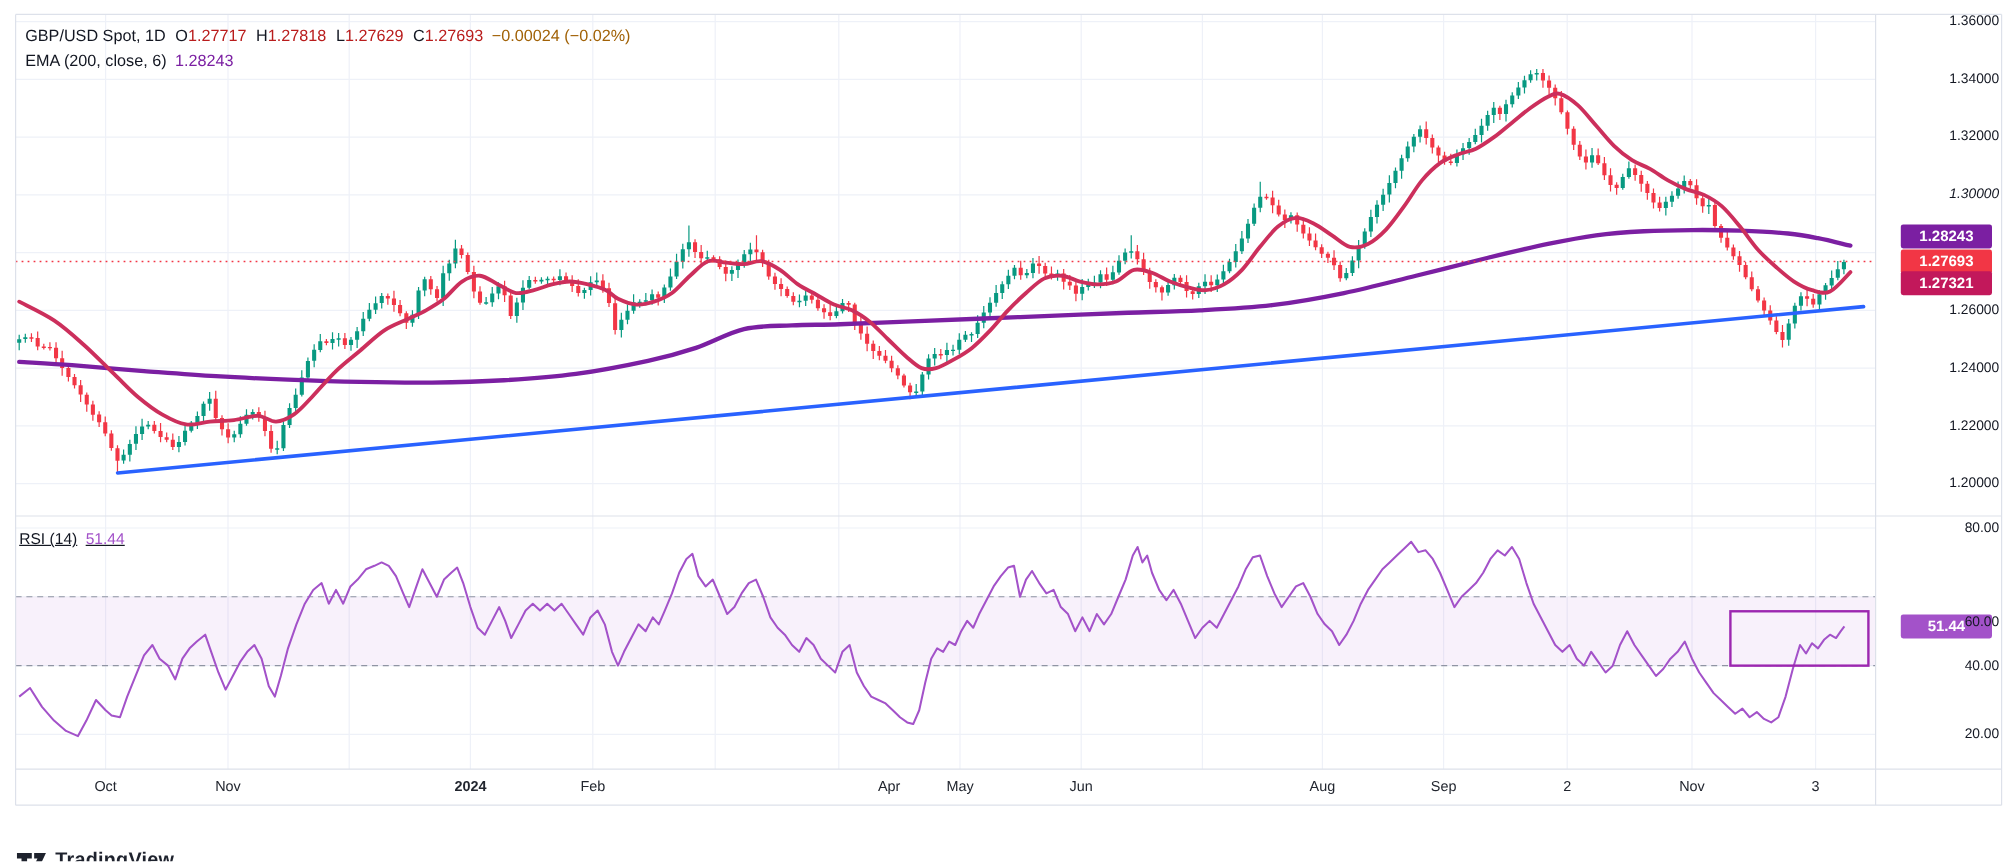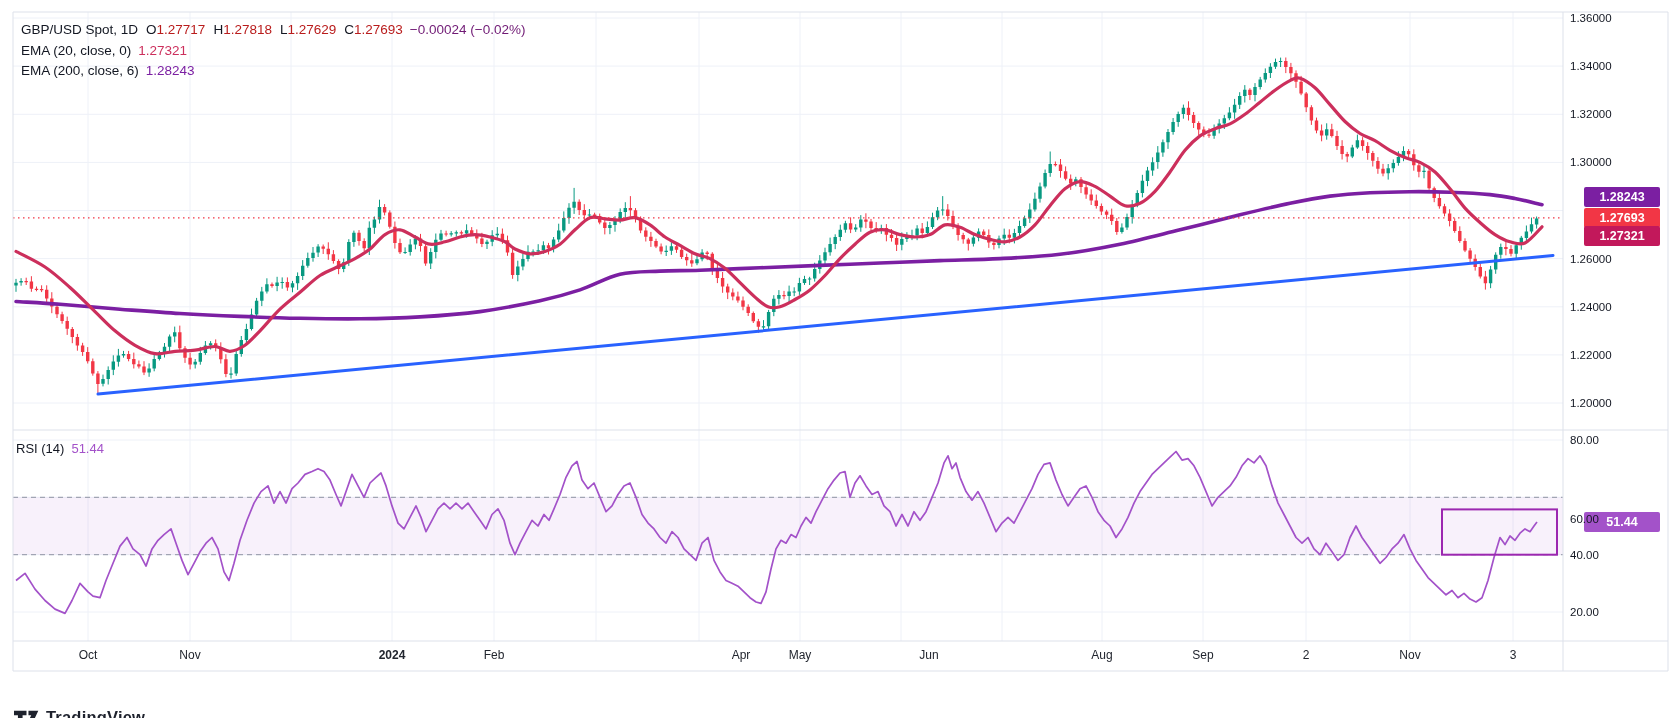--- a/index.html
+++ b/index.html
@@ -3,26 +3,26 @@
 <meta charset="utf-8">
 <style>
   html,body{margin:0;padding:0;background:#fff;}
   #app{position:relative;width:1675px;height:718px;background:#fff;overflow:hidden;
        font-family:"Liberation Sans",sans-serif;color:#131722;}
   #chart-svg{position:absolute;left:0;top:0;}
   .legend{position:absolute;left:21px;top:20px;font-size:13.5px;line-height:20.5px;white-space:nowrap;}
   .legend .row{height:20.5px;}
   .legend .ohlc-label{margin-left:8px;}
   .legend .val{color:#b91c1c;}
-  .legend .chg{color:#701a75;margin-left:7px;}
+  .legend .chg{color:#a16207;margin-left:7px;}
   .legend .ema20v{color:#cc2f5c;margin-left:7px;}
   .legend .ema200v{color:#7b1fa2;margin-left:7px;}
-  .rsi-legend{position:absolute;left:16px;top:441px;font-size:13px;white-space:nowrap;}
+  .rsi-legend{position:absolute;left:16px;top:441px;font-size:13px;white-space:nowrap;text-decoration:underline;}
   .rsi-legend .rsiv{color:#a352c9;margin-left:7px;}
-  .axis-label{position:absolute;left:1570px;width:96px;text-align:left;font-size:11.5px;
+  .axis-label{position:absolute;left:1570px;width:96px;text-align:right;font-size:11.5px;
               color:#131722;height:14px;line-height:14px;}
   .time-label{position:absolute;top:648px;transform:translateX(-50%);font-size:12px;color:#22262f;}
   .time-label.bold{font-weight:bold;}
   .badge{position:absolute;left:1584px;width:76px;height:20px;line-height:20px;text-align:center;
          color:#fff;font-size:12.5px;font-weight:bold;border-radius:2px;}
   .footer{position:absolute;left:14px;top:708px;display:flex;align-items:center;gap:7px;}
   .footer .tv-text{font-size:16.5px;font-weight:600;color:#1e222d;letter-spacing:.2px;}
 </style>
 </head>
 <body>
@@ -43,58 +43,55 @@
       <path d="M16 580.5L25 573.3L35 589.1L45 600.5L55 609.1L65 613.4L72 600.5L80 583.3L88 591.9L93 596.2L100 597.7L106 580.5L113 563.3L120 546.1L127 537.5L133 548.9L140 554.7L146 566.1L152 548.9L158 540.3L164 534.6L171 528.9L176 543.2L182 560.4L188 574.7L194 563.3L200 551.8L206 543.2L212 537.5L218 548.9L224 571.9L229 580.5L234 563.3L240 540.3L247 520.3L254 503.1L261 491.6L268 485.9L274 503.1L280 491.6L286 503.1L292 488.7L298 483.0L305 474.4L312 471.5L318 468.7L324 471.5L330 480.1L336 494.5L341 505.9L347 488.7L352 474.4L358 485.9L364 497.3L370 483.0L376 477.3L381 473.0L386 485.9L392 505.9L398 523.1L404 528.9L410 517.4L416 505.9L421 517.4L426 531.7L432 520.3L438 508.8L444 503.1L450 508.8L456 503.1L462 508.8L468 503.1L474 511.7L480 520.3L486 528.9L492 514.5L498 508.8L504 520.3L510 543.2L515 554.7L520 543.2L526 531.7L532 520.3L538 526.0L544 514.5L549 520.3L554 508.8L560 494.5L566 477.3L572 465.8L577 461.5L582 480.1L588 488.7L594 483.0L600 497.3L606 511.7L612 505.9L618 494.5L624 485.9L630 483.0L636 497.3L642 514.5L648 523.1L654 528.9L660 537.5L666 543.2L672 531.7L678 537.5L684 548.9L690 554.7L696 560.4L702 543.2L708 537.5L714 560.4L720 571.9L726 580.5L732 583.3L738 586.2L744 591.9L750 597.7L756 602.0L761 603.4L766 591.9L771 569.0L776 548.9L781 540.3L786 543.2L791 534.6L796 537.5L801 526.0L806 517.4L811 523.1L816 511.7L822 500.2L828 488.7L834 480.1L840 473.0L845 471.5L850 497.3L855 483.0L860 475.8L866 485.9L872 494.5L878 491.6L884 505.9L890 511.7L896 526.0L902 514.5L908 526.0L914 511.7L920 520.3L926 511.7L932 497.3L938 483.0L944 462.9L948 455.8L952 468.7L956 462.9L960 477.3L966 491.6L972 500.2L978 491.6L984 503.1L990 517.4L996 531.7L1002 523.1L1008 517.4L1014 523.1L1020 511.7L1026 500.2L1032 488.7L1038 474.4L1044 464.4L1050 462.9L1056 480.1L1062 494.5L1068 505.9L1074 497.3L1080 488.7L1086 485.9L1092 497.3L1098 511.7L1104 520.3L1110 526.0L1116 537.5L1122 528.9L1128 517.4L1134 503.1L1140 491.6L1146 483.0L1152 474.4L1158 468.7L1164 462.9L1170 457.2L1176 451.5L1182 460.1L1188 458.6L1194 465.8L1200 477.3L1206 491.6L1212 505.9L1218 497.3L1224 491.6L1230 485.9L1236 477.3L1242 465.8L1248 458.6L1254 462.9L1260 455.8L1266 465.8L1272 485.9L1278 503.1L1284 514.5L1290 526.0L1296 537.5L1302 543.2L1308 537.5L1314 548.9L1320 554.7L1326 543.2L1332 551.8L1338 560.4L1344 554.7L1350 537.5L1356 526.0L1362 537.5L1368 546.1L1374 554.7L1380 563.3L1386 557.5L1392 548.9L1398 543.2L1404 534.6L1410 548.9L1416 560.4L1422 569.0L1428 577.6L1434 583.3L1440 589.1L1446 594.8L1452 590.5L1458 597.7L1464 593.4L1470 599.1L1476 602.0L1482 597.7L1488 580.5L1494 557.5L1500 537.5L1505 544.6L1510 536.0L1515 540.3L1520 533.2L1525 528.9L1530 531.7L1534 526.0L1537 521.9" stroke="#a352c9" stroke-width="1.7" fill="none" stroke-linejoin="round"></path>
       <rect x="1442" y="509.4" width="115" height="45.3" fill="none" stroke="#9c27b0" stroke-width="2"></rect>
       <path d="M13 12H1668M13 430H1668M13 641H1668M13 671H1668M13 12V671M1563 12V671M1668 12V671" stroke="#dde1ea" stroke-width="1" fill="none"></path>
     </svg>
 
   <div class="legend">
     <div class="row">
       <span>GBP/USD Spot, 1D</span><span class="ohlc-label">O</span><span class="val">1.27717</span><span class="ohlc-label">H</span><span class="val">1.27818</span><span class="ohlc-label">L</span><span class="val">1.27629</span><span class="ohlc-label">C</span><span class="val">1.27693</span><span class="chg">−0.00024 (−0.02%)</span>
     </div>
     <div class="row">
-      <span>EMA (20, close, 0)</span><span class="ema20v">1.27321</span>
-    </div>
-    <div class="row">
       <span>EMA (200, close, 6)</span><span class="ema200v">1.28243</span>
     </div>
   </div>
 
   <div class="rsi-legend">
     <span>RSI (14)</span><span class="rsiv">51.44</span>
   </div>
 
   <div class="badge" id="badge-ema200" style="top: 187px; background: rgb(123, 31, 162);">1.28243</div>
   <div class="badge" id="badge-last" style="top: 208px; background: rgb(242, 54, 69);">1.27693</div>
   <div class="badge" id="badge-ema20" style="top: 226px; background: rgb(194, 24, 91);">1.27321</div>
   <div class="badge" id="badge-rsi" style="top: 512px; background: rgb(163, 82, 201);">51.44</div>
 
   <div id="price-axis">
       <div class="axis-label" style="top: 11px;">1.36000</div>
       <div class="axis-label" style="top: 59px;">1.34000</div>
       <div class="axis-label" style="top: 107px;">1.32000</div>
-      <div class="axis-label" style="top: 155px;">1.30000</div>
+      <div class="axis-label" style="top: 155px; font-style: italic;">1.30000</div>
       <div class="axis-label" style="top: 252px;">1.26000</div>
       <div class="axis-label" style="top: 300px;">1.24000</div>
       <div class="axis-label" style="top: 348px;">1.22000</div>
       <div class="axis-label" style="top: 396px;">1.20000</div>
       <div class="axis-label" style="top: 433px;">80.00</div>
       <div class="axis-label" style="top: 512px;">60.00</div>
       <div class="axis-label" style="top: 548px;">40.00</div>
       <div class="axis-label" style="top: 605px;">20.00</div>
     </div>
   <div id="time-axis">
       <div class="time-label" style="left: 88px;">Oct</div>
       <div class="time-label" style="left: 190px;">Nov</div>
       <div class="time-label bold" style="left: 392px;">2024</div>
       <div class="time-label" style="left: 494px;">Feb</div>
       <div class="time-label" style="left: 699px; margin-left: 42px;">Apr</div>
       <div class="time-label" style="left: 800px;">May</div>
-      <div class="time-label" style="left: 901px; margin-left: 28px;">Jun</div>
+      <div class="time-label" style="left: 901px;">Jun</div>
       <div class="time-label" style="left: 1102px;">Aug</div>
       <div class="time-label" style="left: 1203px;">Sep</div>
       <div class="time-label" style="left: 1306px;">2</div>
       <div class="time-label" style="left: 1410px;">Nov</div>
       <div class="time-label" style="left: 1513px;">3</div>
     </div>
 
   <div class="footer">
     <svg width="25" height="18" viewBox="0 0 28 20">
       <path d="M0 2 h14 v5 h-4.4 v11 h-5.2 V7 H0 Z" fill="#1e222d"></path>

